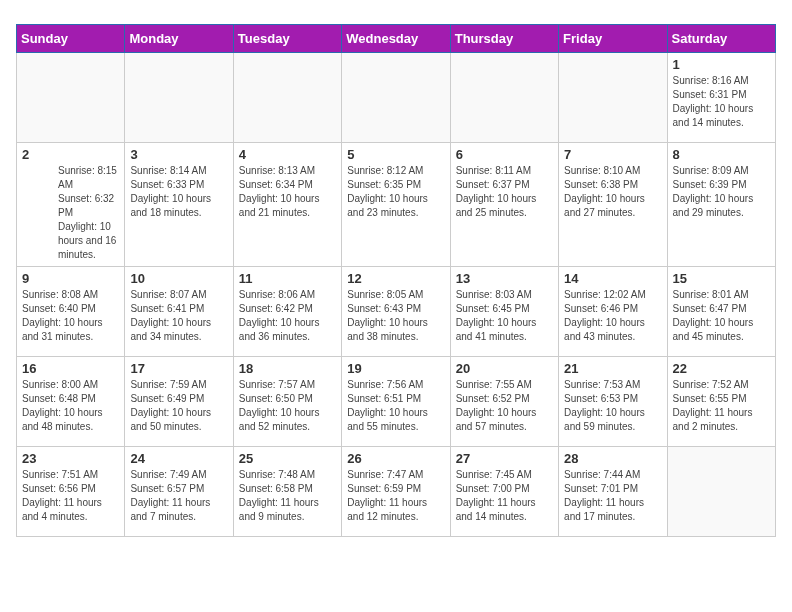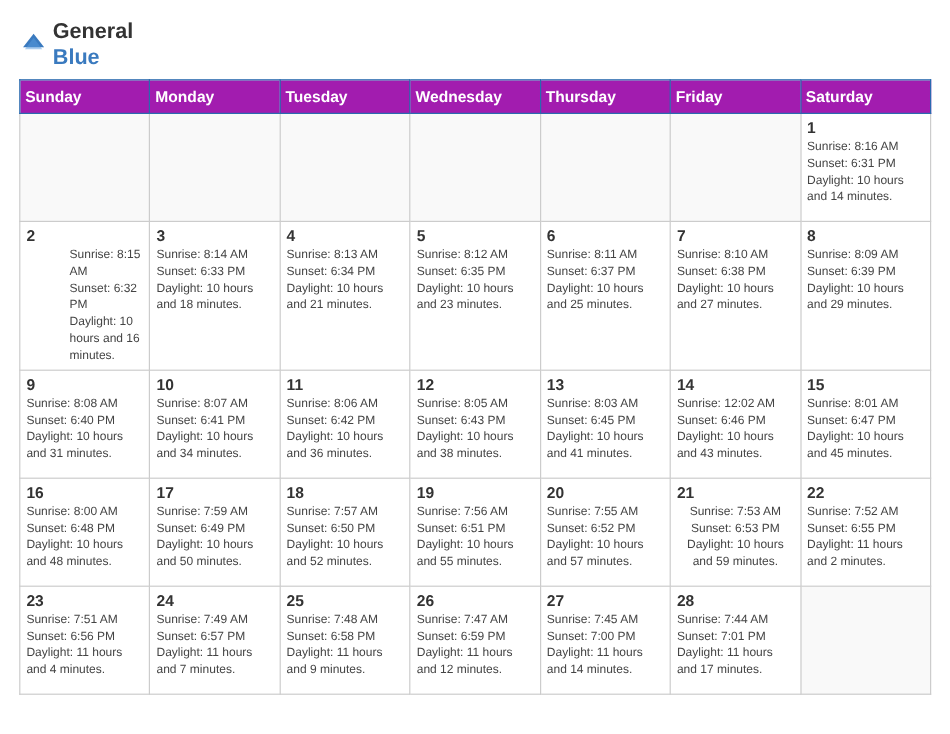--- a/index.html
+++ b/index.html
@@ -85,30 +85,20 @@
       line-height: 1.4;
     }
     .empty-cell {
       background: #f9f9f9;
     }
   </style>
 </head>
 <body>
 
 <div class="header-area">
-  <div class="logo">
-    <svg class="logo-icon" viewBox="0 0 30 30">
-      <polygon points="15,4 26,18 4,18" fill="#3a7abf"></polygon>
-      <polygon points="15,8 24,20 6,20" fill="#5599dd" opacity="0.5"></polygon>
-    </svg>
-    <div>
-      <span class="logo-text-general">General</span><br>
-      <span class="logo-text-blue">Blue</span>
-    </div>
-  </div>
   <div class="title-area">
   </div>
 </div>
 
 <table>
   <thead>
     <tr>
     <th>Sunday</th>
         <th>Monday</th>
         <th>Tuesday</th>
@@ -247,21 +237,21 @@
 Daylight: 10 hours and 55 minutes.</div>
         </td>
         <td>
           <span class="day-number">20</span>
           <div class="day-info" style="white-space: pre-line;">Sunrise: 7:55 AM
 Sunset: 6:52 PM
 Daylight: 10 hours and 57 minutes.</div>
         </td>
         <td>
           <span class="day-number">21</span>
-          <div class="day-info" style="white-space: pre-line; text-align: center;">Sunrise: 7:53 AM
+          <div class="day-info" style="white-space: pre-line;">Sunrise: 7:53 AM
 Sunset: 6:53 PM
 Daylight: 10 hours and 59 minutes.</div>
         </td>
         <td>
           <span class="day-number">22</span>
           <div class="day-info" style="white-space: pre-line;">Sunrise: 7:52 AM
 Sunset: 6:55 PM
 Daylight: 11 hours and 2 minutes.</div>
         </td>
       </tr>

